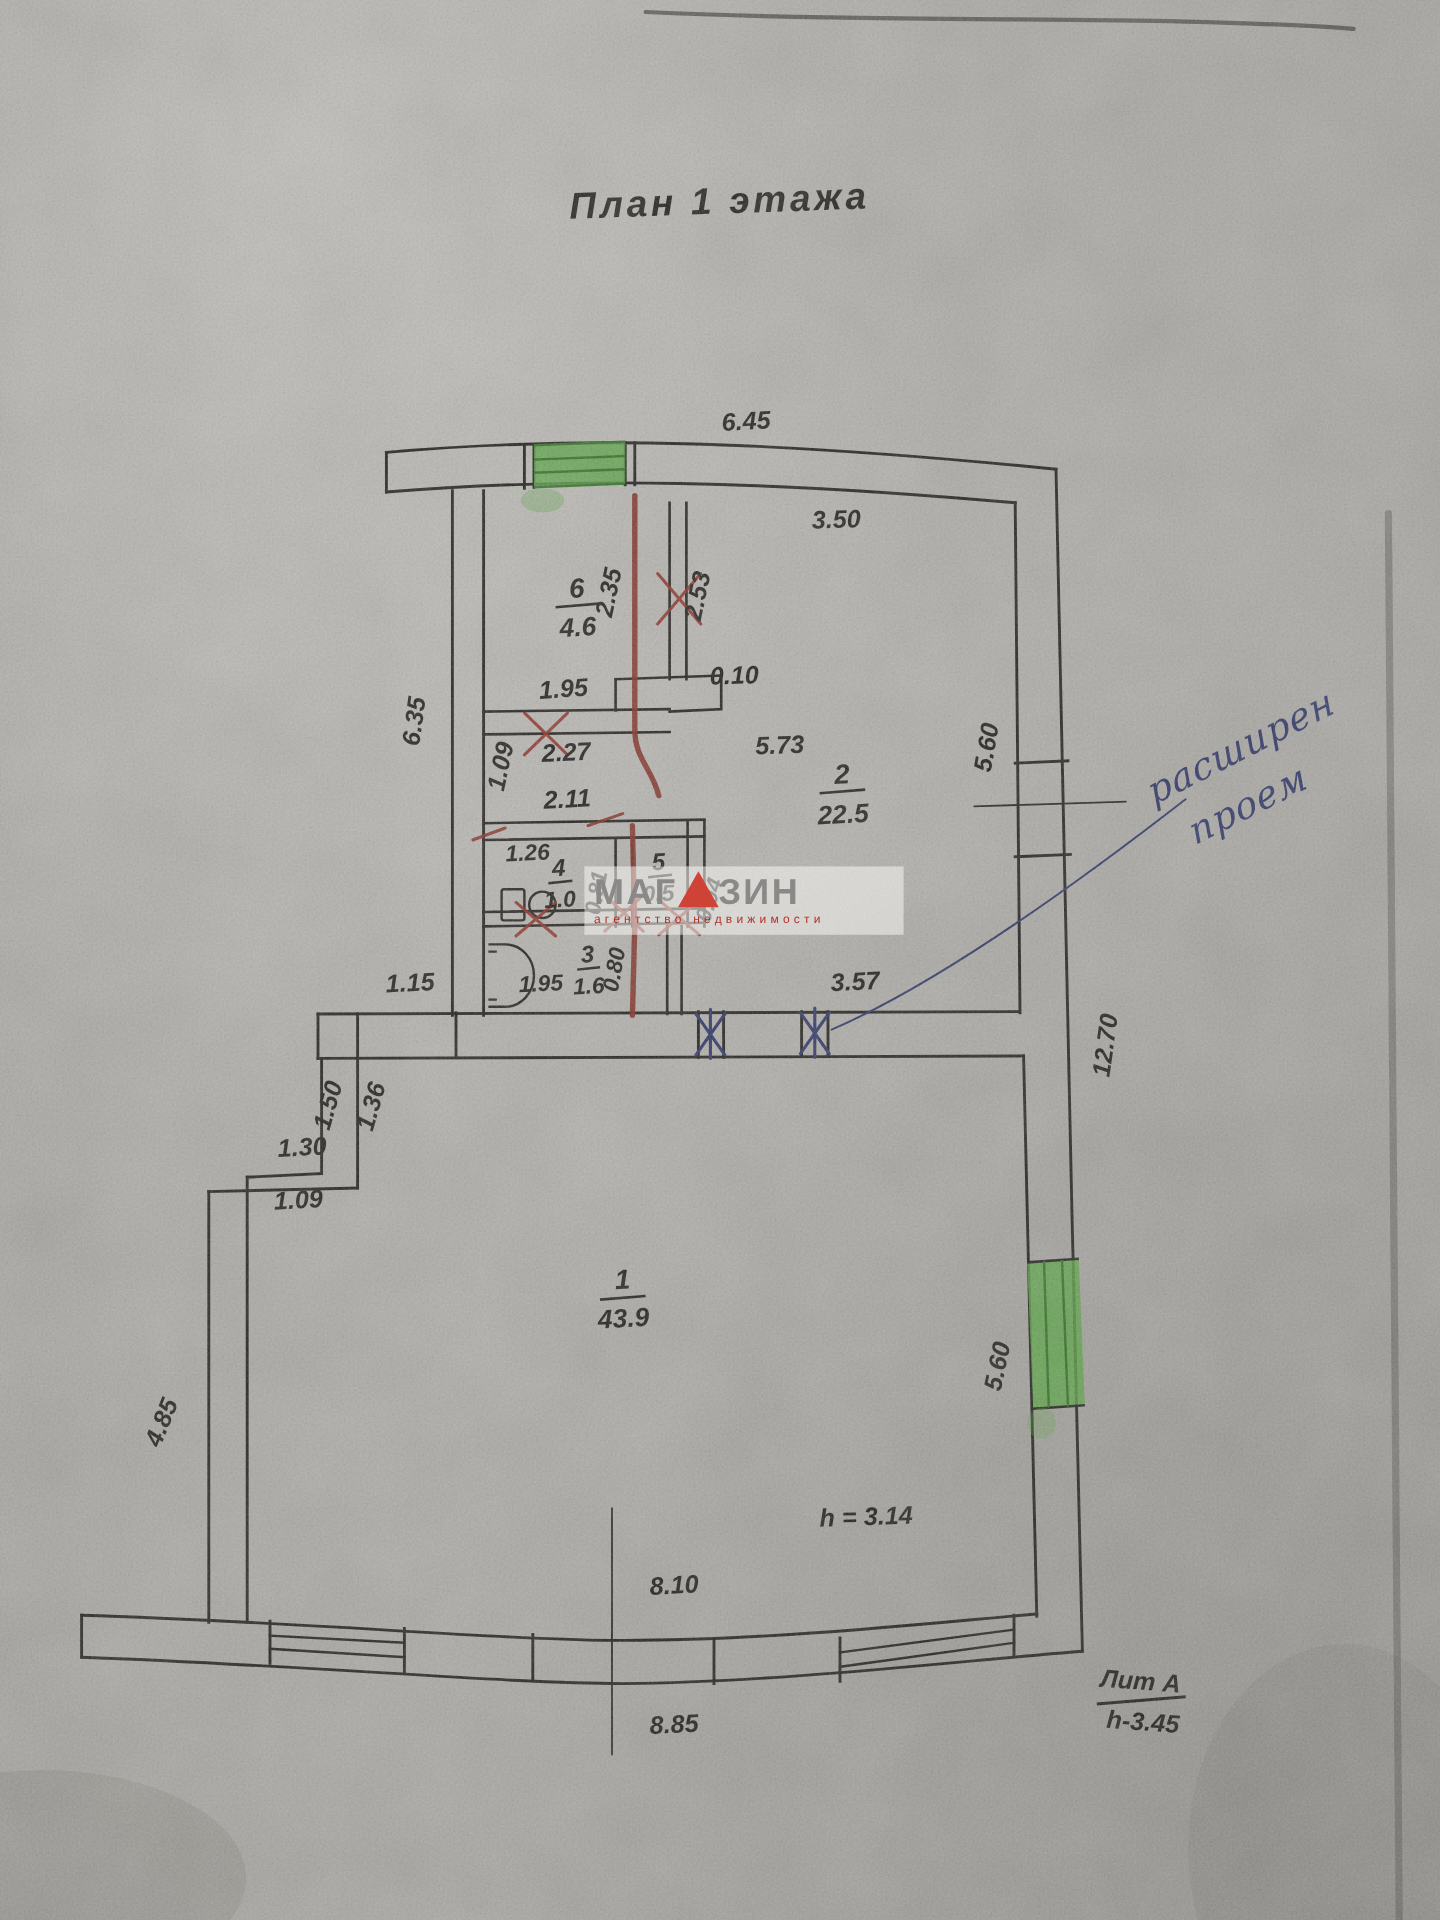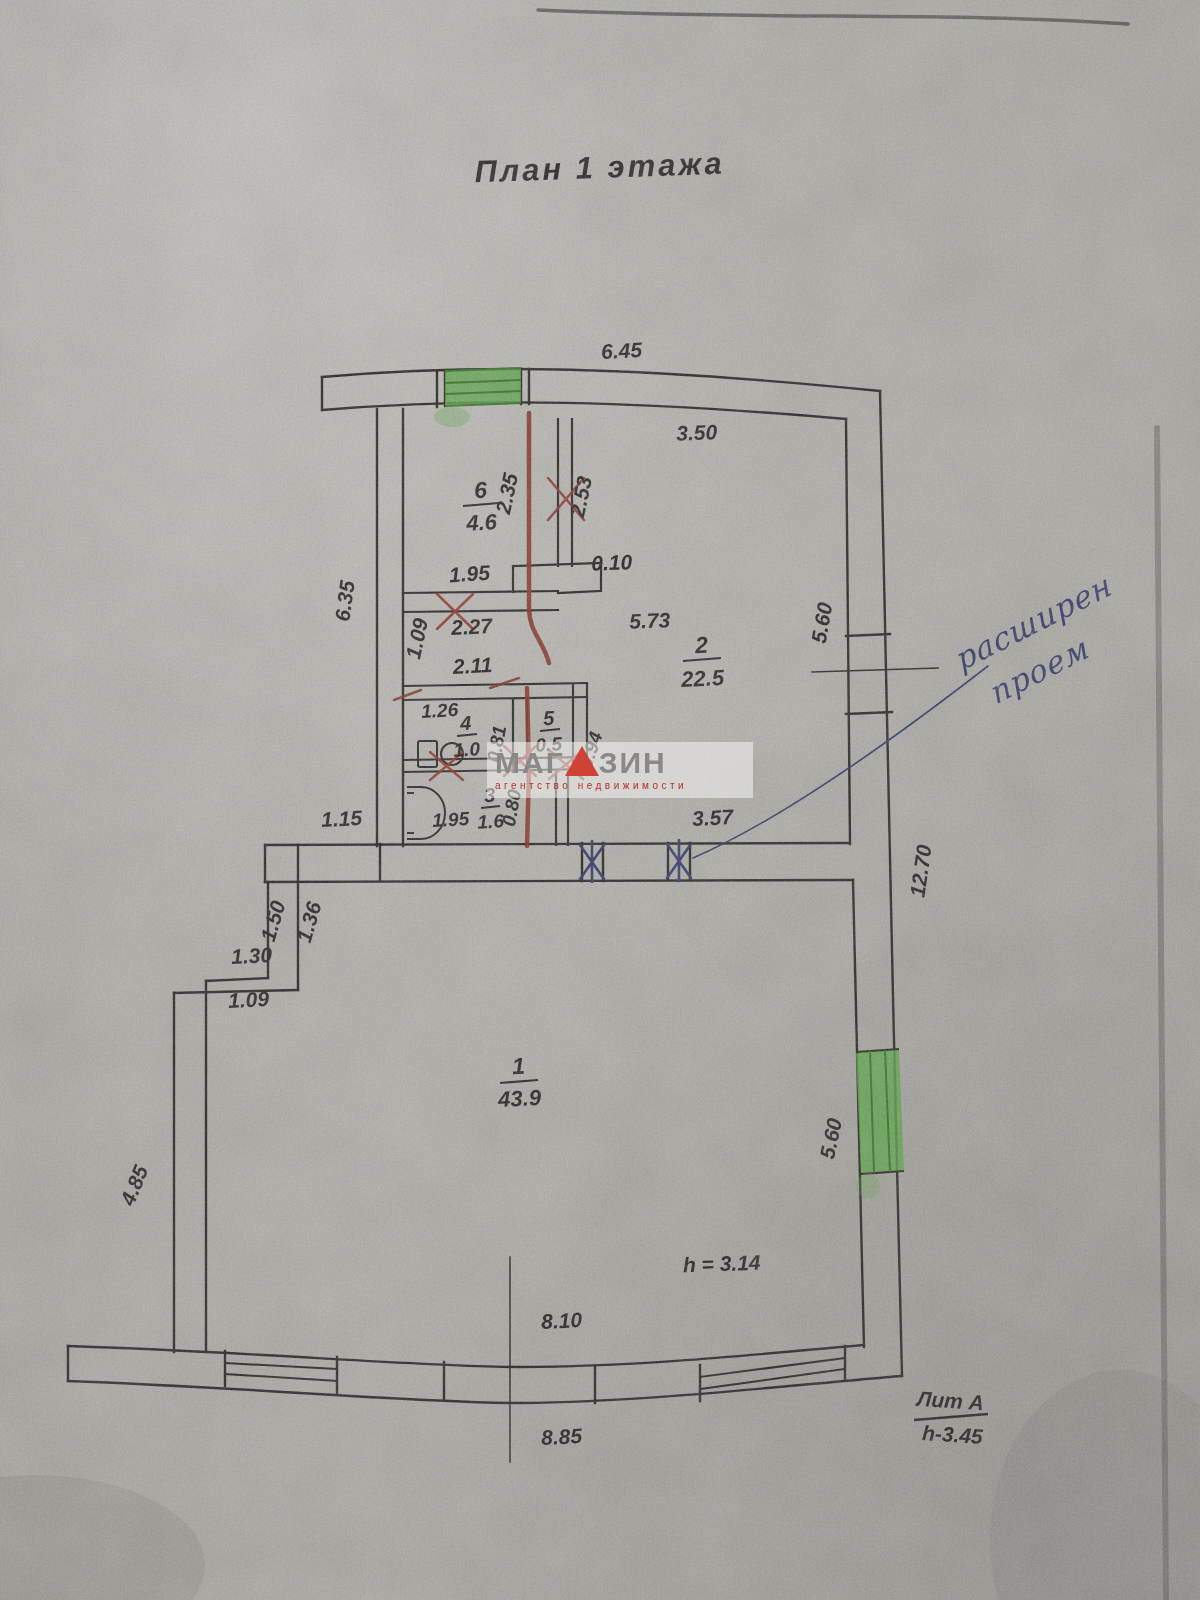--- a/index.html
+++ b/index.html
@@ -16,21 +16,21 @@
   .dim{font:italic 600 21px "Liberation Sans",sans-serif;fill:#1c1b18;}
   .dim-s{font:italic 600 19px "Liberation Sans",sans-serif;fill:#1c1b18;}
   .room-n{font:italic 600 23px "Liberation Sans",sans-serif;fill:#1c1b18;}
   .room-a{font:italic 600 22px "Liberation Sans",sans-serif;fill:#1c1b18;}
   .room-ns{font:italic 600 20px "Liberation Sans",sans-serif;fill:#1c1b18;}
   .room-as{font:italic 600 19px "Liberation Sans",sans-serif;fill:#1c1b18;}
   .title-t{font:italic 600 31px "Liberation Sans",sans-serif;fill:#1e1d1a;letter-spacing:3px;}
   .hand{font:italic 400 31px "DejaVu Serif",serif;fill:#2b3263;letter-spacing:1px;}
   
   .watermark{
-    position:absolute;left:487px;top:742px;width:266px;
+    position:absolute;left:487px;top:722px;width:266px;
     background:rgba(252,252,250,.5);
     padding:4px 8px 7px 8px;box-sizing:border-box;
     text-align:left;line-height:1.05;
   }
   .wm-l1{font-weight:700;font-size:30px;color:#8b8987;letter-spacing:2px;white-space:nowrap;}
   .wm-tri{display:inline-block;width:0;height:0;border-left:17px solid transparent;
     border-right:17px solid transparent;border-bottom:30px solid #cf4336;margin:0 0 -3px 0;}
   .wm-l2{font-weight:700;font-size:37px;color:#8b8987;letter-spacing:3px;white-space:nowrap;}
   .wm-l3{font-weight:400;font-size:10px;color:#b23329;letter-spacing:3.5px;margin-top:2px;white-space:nowrap;}
 </style>

